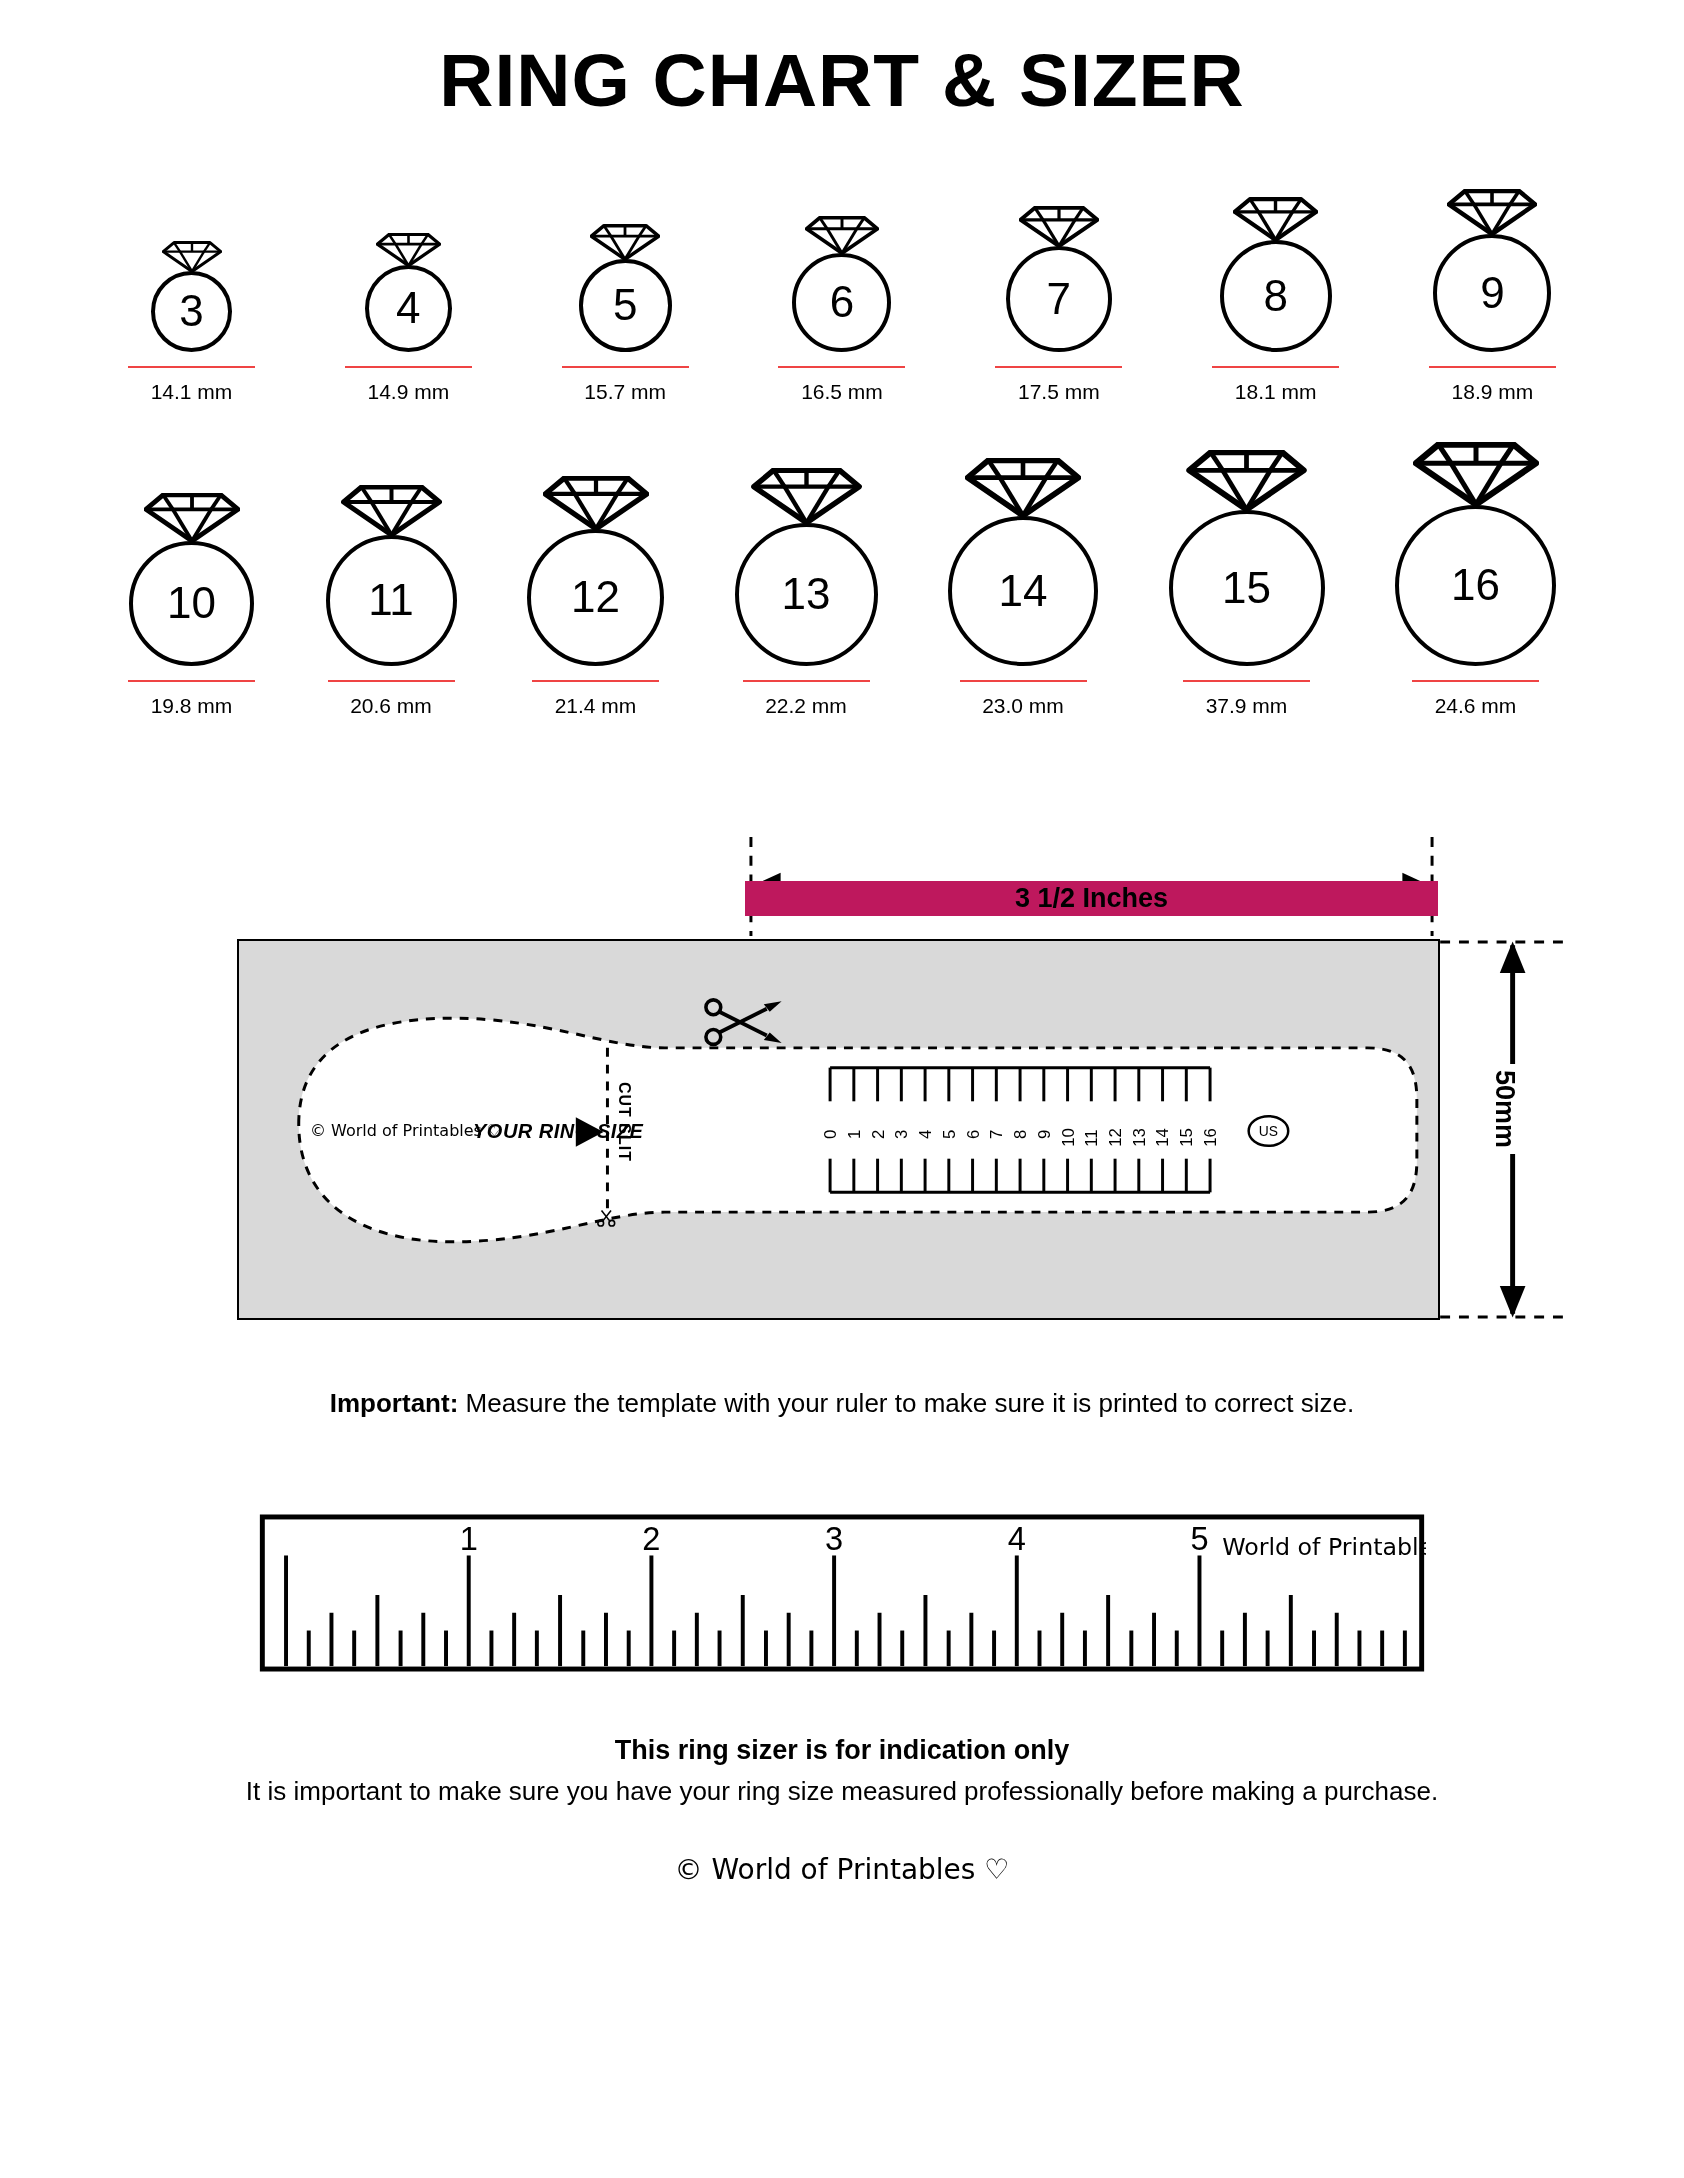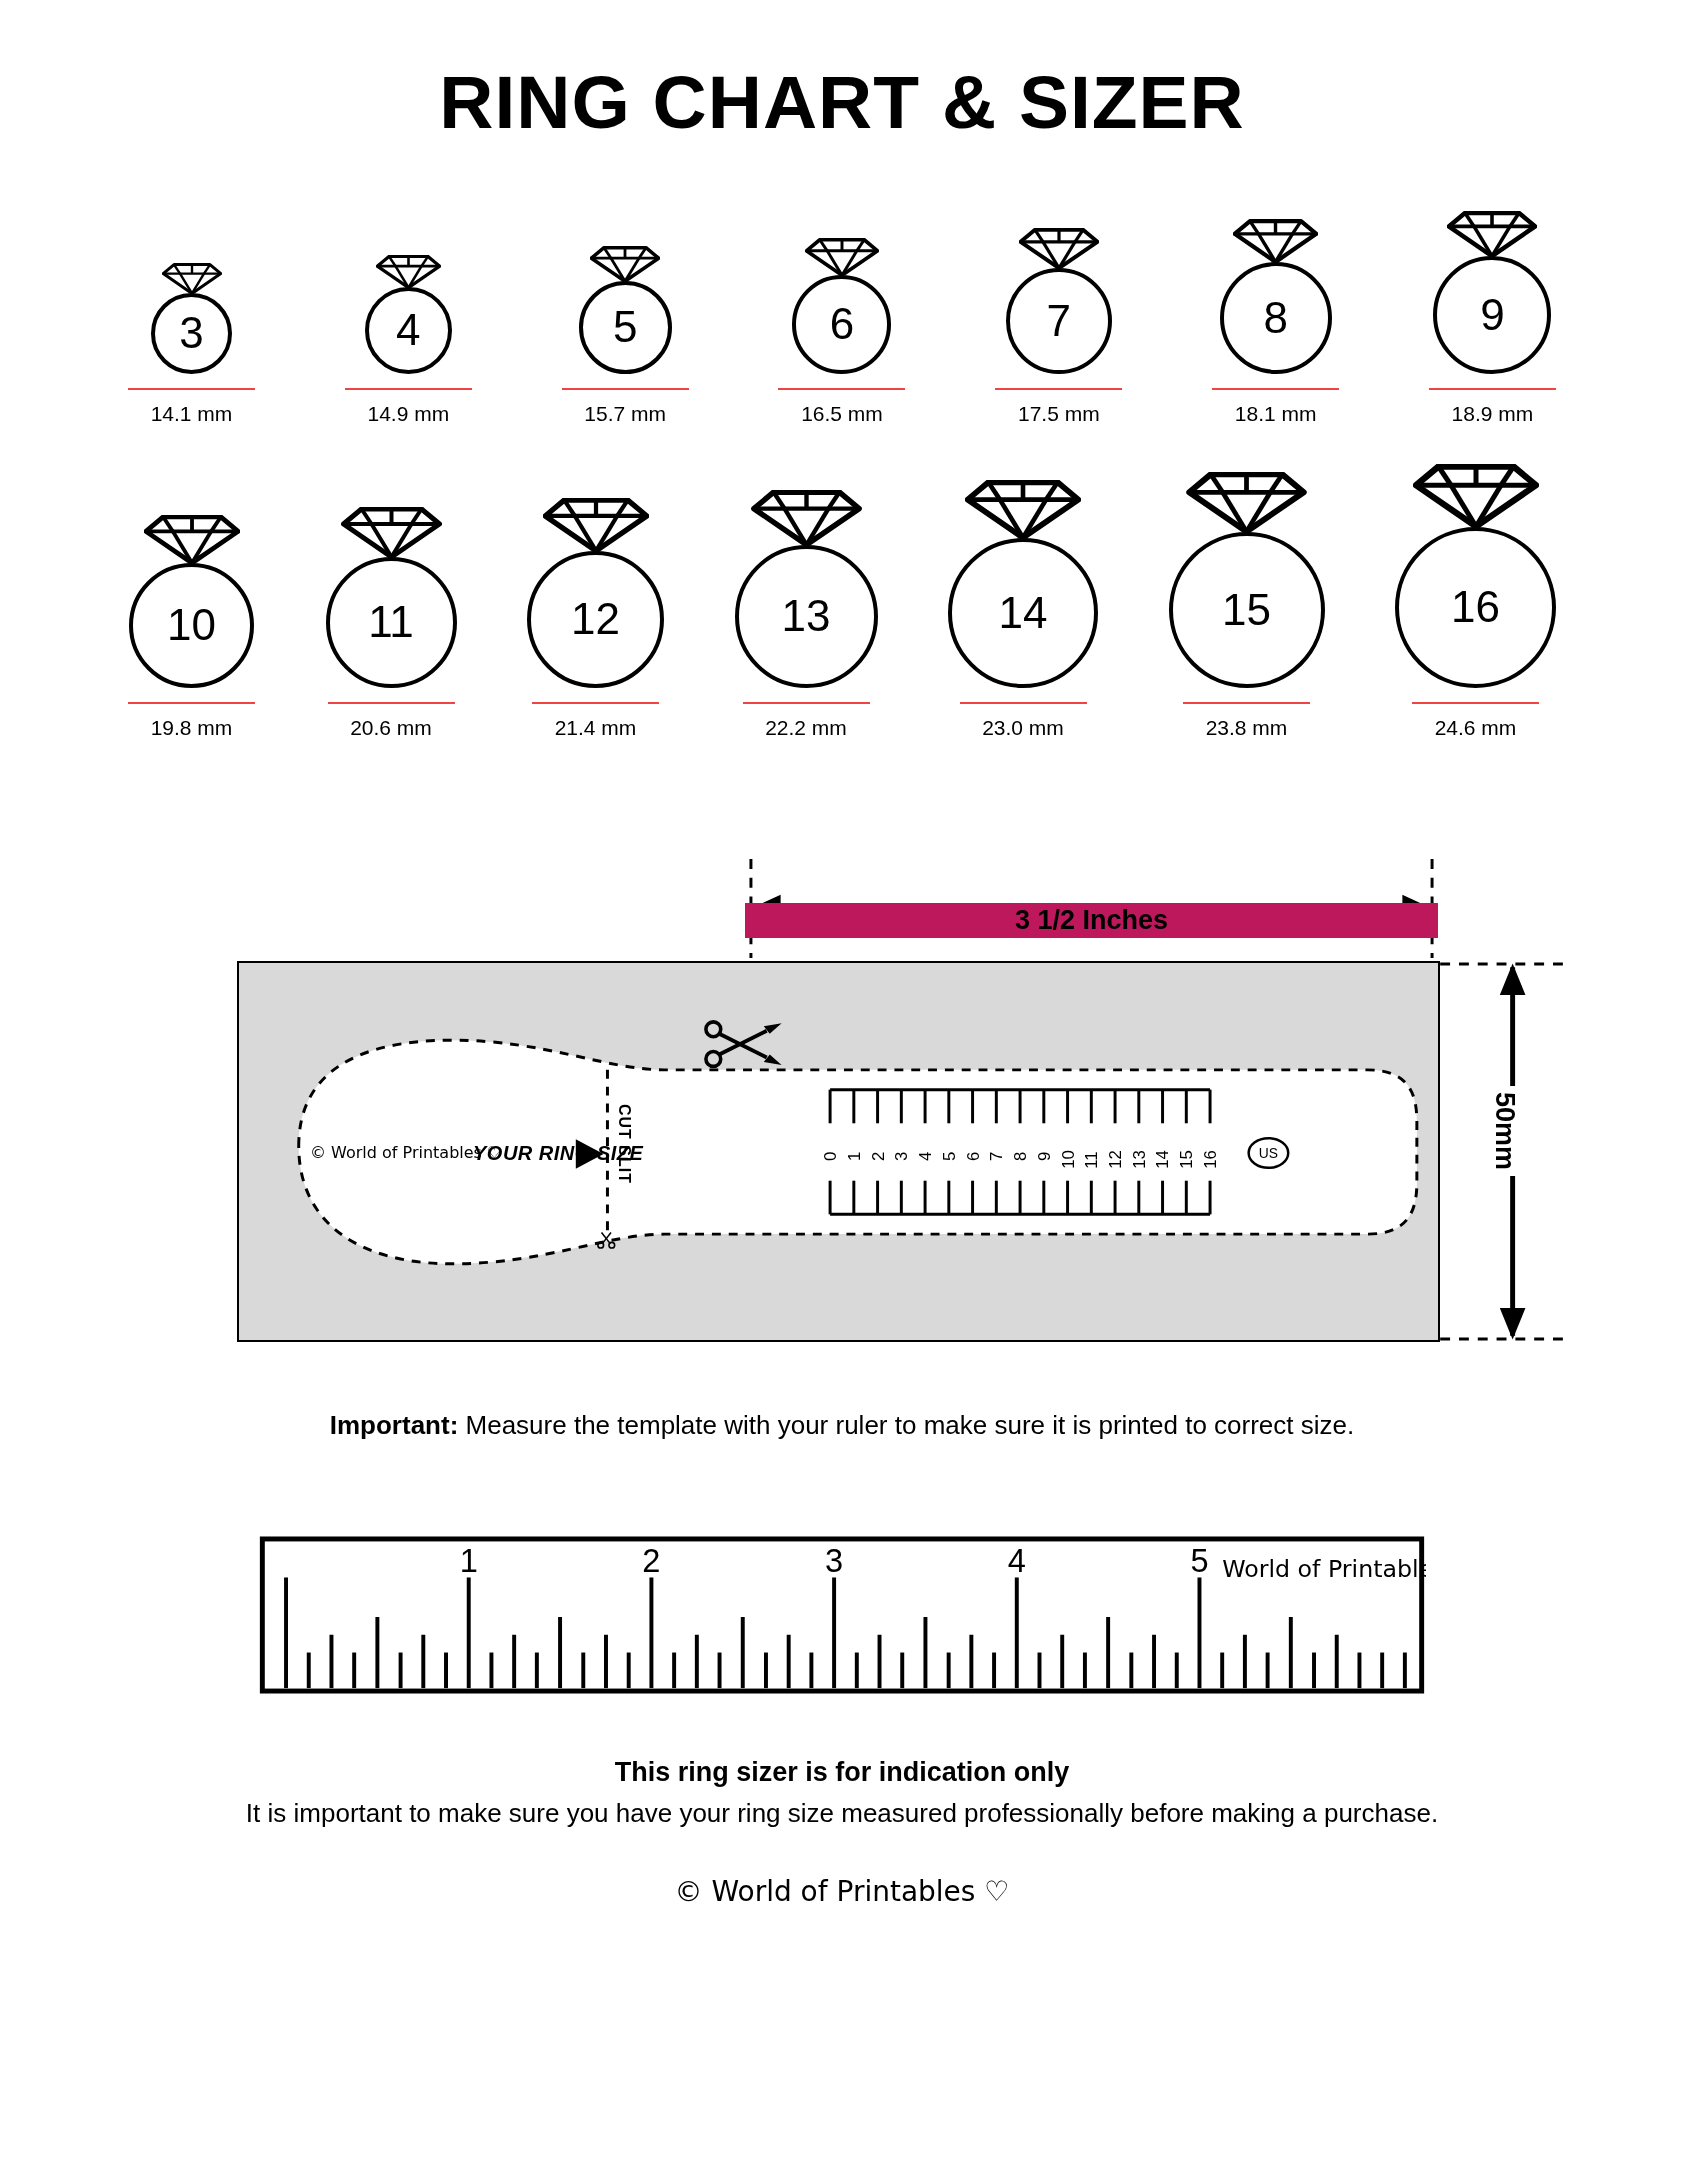--- a/index.html
+++ b/index.html
@@ -21,21 +21,21 @@
     height: 2178px;
     box-sizing: border-box;
     padding: 0 59px;
   }
   
   .title {
     text-align: center;
     font-size: 75px;
     font-weight: bold;
     letter-spacing: 1px;
-    margin-top: 61px;
+    margin-top: 39px;
     line-height: 1.1;
   }
   .subtitle-block {
     text-align: center;
     margin-top: 79px;
   }
   .subtitle-main {
     font-size: 27px;
     font-weight: bold;
   }
@@ -418,21 +418,21 @@
               <line x1="20" y1="2" x2="30" y2="17" stroke="#000" stroke-width="4"></line>
               <line x1="80" y1="2" x2="70" y2="17" stroke="#000" stroke-width="4"></line>
               <line x1="30" y1="17" x2="50" y2="50" stroke="#000" stroke-width="4"></line>
               <line x1="70" y1="17" x2="50" y2="50" stroke="#000" stroke-width="4"></line>
               <line x1="50" y1="2" x2="50" y2="17" stroke="#000" stroke-width="4"></line>
             </svg></div>
           <div class="band" style="width: 148px; height: 148px;">
             <span>15</span>
           </div>
         </div>
-        <div class="mm">23.8 mm</div>
+        <div class="mm">37.9 mm</div>
       </div>
       <div class="ring-cell">
         <div class="ring-art">
           <div class="gem"><svg width="126" height="65" viewBox="0 0 100 52">
               <path d="M2 17 L20 2 L80 2 L98 17 L50 50 Z" fill="none" stroke="#000" stroke-width="5" stroke-linejoin="round"></path>
               <line x1="2" y1="17" x2="98" y2="17" stroke="#000" stroke-width="4"></line>
               <line x1="20" y1="2" x2="30" y2="17" stroke="#000" stroke-width="4"></line>
               <line x1="80" y1="2" x2="70" y2="17" stroke="#000" stroke-width="4"></line>
               <line x1="30" y1="17" x2="50" y2="50" stroke="#000" stroke-width="4"></line>
               <line x1="70" y1="17" x2="50" y2="50" stroke="#000" stroke-width="4"></line>

